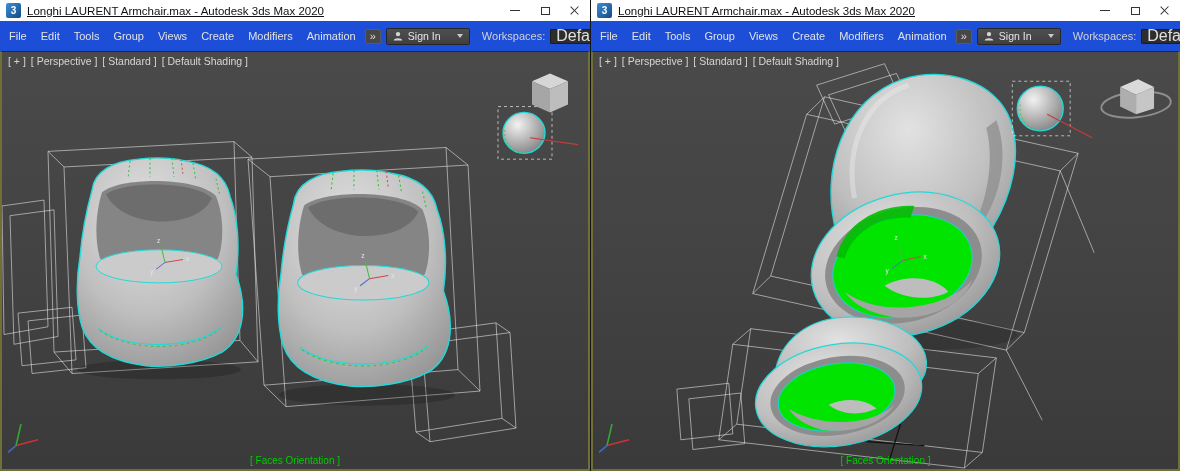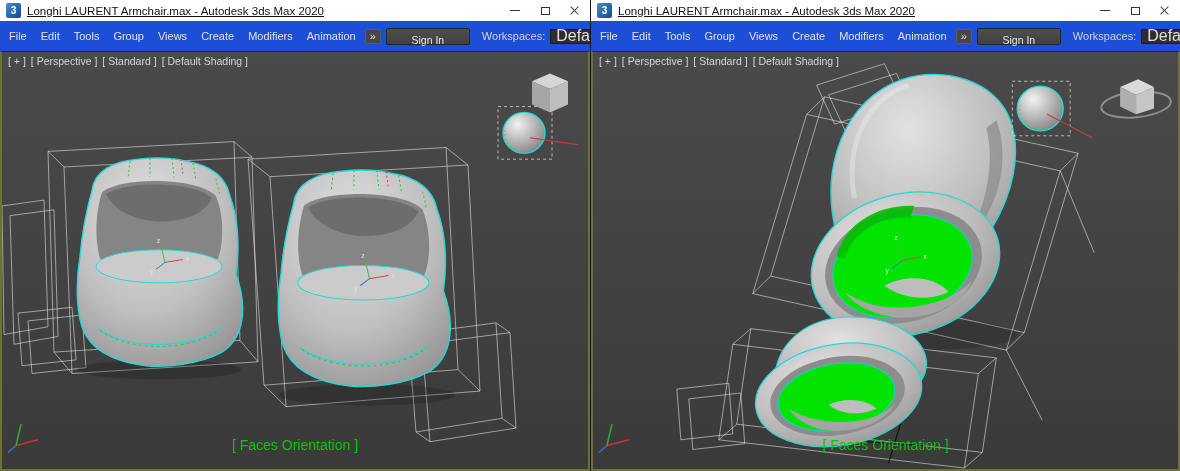--- a/index.html
+++ b/index.html
@@ -20,37 +20,37 @@
   .ic-close { position:relative; width:10px; height:10px; }
   .ic-close::before,.ic-close::after { content:""; position:absolute; left:4.4px; top:-0.5px; width:1.3px; height:11px; background:#333; }
   .ic-close::before { transform:rotate(45deg); } .ic-close::after { transform:rotate(-45deg); }
 
   
   .menubar { height:30px; background:#1d4ed8; display:flex; align-items:center; font-size:11px; color:#e2e2e2; padding:0 4px 0 2px; flex:0 0 auto; }
   .mi { padding:0 7px; height:100%; display:flex; align-items:center; cursor:default; white-space:nowrap; }
   .overflow { font-size:11px; padding:0 4px; margin:0 2px; height:15px; display:flex; align-items:center;
               background:#474747; border:1px solid #5a5a5a; border-radius:2px; color:#ddd; }
   .signin { display:flex; align-items:center; gap:5px; height:17px; margin-left:3px; padding:0 6px; min-width:84px;
-            background:linear-gradient(#4f4f4f,#3f3f3f); border:1px solid #262626; border-radius:2px;flex-direction:column; }
+            background:linear-gradient(#4f4f4f,#3f3f3f); border:1px solid #262626; border-radius:2px; }
   .signin .lbl { font-size:10.5px; color:#e6e6e6; flex:1; }
   .tri-down { width:0; height:0; border-left:3.5px solid transparent; border-right:3.5px solid transparent; border-top:4px solid #c9c9c9; }
   .spacer { flex:1; }
   .sep { width:1px; height:13px; background:#262626; margin:0 6px; }
   .ws-label { font-size:11px; color:#d2d2d2; margin-right:5px; white-space:nowrap; }
   .ws-select { width:92px; height:15px; background:#2d2d2d; border:1px solid #1c1c1c; display:flex; align-items:center;
                justify-content:space-between; padding:0 5px; font-size:16px; color:#e0e0e0; border-radius:1px; }
 
   
   .viewport { flex:1; position:relative; overflow:hidden;
               background:linear-gradient(180deg,#4a4a4a 0%, #424242 55%, #3a3a3a 100%);
               border:2px solid #6f6f39; border-top:1px solid #262626; }
   .scene { position:absolute; inset:0; width:100%; height:100%; }
   .vp-label { position:absolute; top:3px; left:6px; display:flex; gap:5px; font-size:10.5px; color:#d6d6d6; z-index:3; }
   .vp-label span { cursor:default; }
-  .vp-status { position:absolute; bottom:16px; left:50%; transform:translateX(-50%); font-size:14px; color:#00cc00; z-index:3; white-space:nowrap; }
+  .vp-status { position:absolute; bottom:3px; left:50%; transform:translateX(-50%); font-size:10px; color:#00cc00; z-index:3; white-space:nowrap; }
 
   .wire path { stroke:#f0f0f0; stroke-width:0.7; fill:none; opacity:0.8; }
   .axl { font-size:6.5px; fill:#e4e4e4; font-family:"Liberation Sans", sans-serif; }
 </style>
 </head>
 <body>
 
 <div class="app">
 
   <section class="window">

